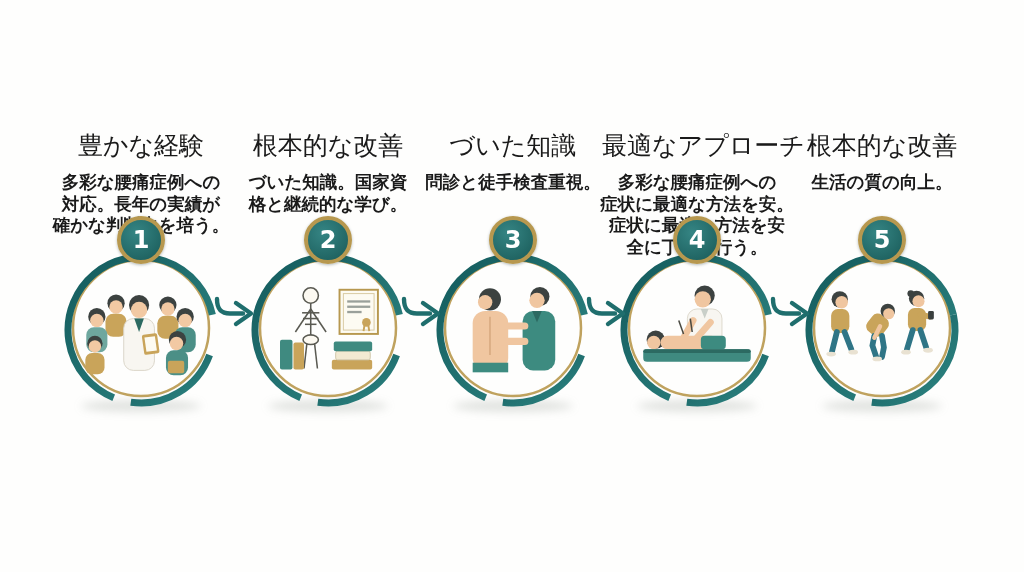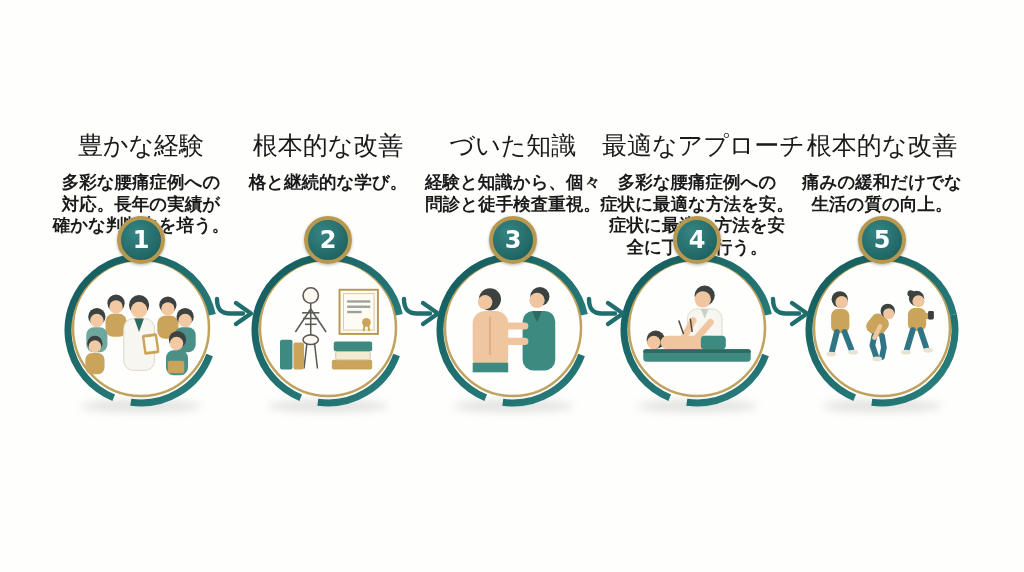--- a/index.html
+++ b/index.html
@@ -93,20 +93,21 @@
         </g>
     </svg>
     <div class="badge">
       <span class="badge-number">1</span>
     </div>
   </section>
 
   <section class="step" style="left:233px">
     <h2 class="step-title">根本的な改善</h2>
     <div class="step-desc">
+      <span>づいた知識。国家資</span>
       <span>格と継続的な学び。</span>
     </div>
     <div class="circle-shadow"></div>
     <svg class="ring" width="164" height="168" viewBox="0 0 164 168">
       <defs>
           <linearGradient id="tg2" x1="0" y1="0" x2="1" y2="1">
         <stop offset="0" stop-color="#135a5c"></stop>
             <stop offset="1" stop-color="#2f8784"></stop>
       </linearGradient>
         </defs>
@@ -145,21 +146,20 @@
       <rect x="66" y="60" width="40" height="10" rx="2" fill="#3f8a80"></rect>
     </svg>
     <div class="badge">
       <span class="badge-number">2</span>
     </div>
   </section>
 
   <section class="step" style="left:418px">
     <h2 class="step-title">づいた知識</h2>
     <div class="step-desc">
-      <span>経験と知識から、個々</span>
       <span>問診と徒手検査重視。</span>
     </div>
     <div class="circle-shadow"></div>
     <svg class="ring" width="164" height="168" viewBox="0 0 164 168">
       <defs>
           <linearGradient id="tg3" x1="0" y1="0" x2="1" y2="1">
         <stop offset="0" stop-color="#135a5c"></stop>
             <stop offset="1" stop-color="#2f8784"></stop>
       </linearGradient>
         </defs>
@@ -232,21 +232,20 @@
       <rect x="4" y="68" width="112" height="4" rx="2" fill="#2c6a62"></rect>
     </svg>
     <div class="badge">
       <span class="badge-number">4</span>
     </div>
   </section>
 
   <section class="step" style="left:787px">
     <h2 class="step-title">根本的な改善</h2>
     <div class="step-desc">
-      <span>痛みの緩和だけでな</span>
       <span>生活の質の向上。</span>
     </div>
     <div class="circle-shadow"></div>
     <svg class="ring" width="164" height="168" viewBox="0 0 164 168">
       <defs>
           <linearGradient id="tg5" x1="0" y1="0" x2="1" y2="1">
         <stop offset="0" stop-color="#135a5c"></stop>
             <stop offset="1" stop-color="#2f8784"></stop>
       </linearGradient>
         </defs>

